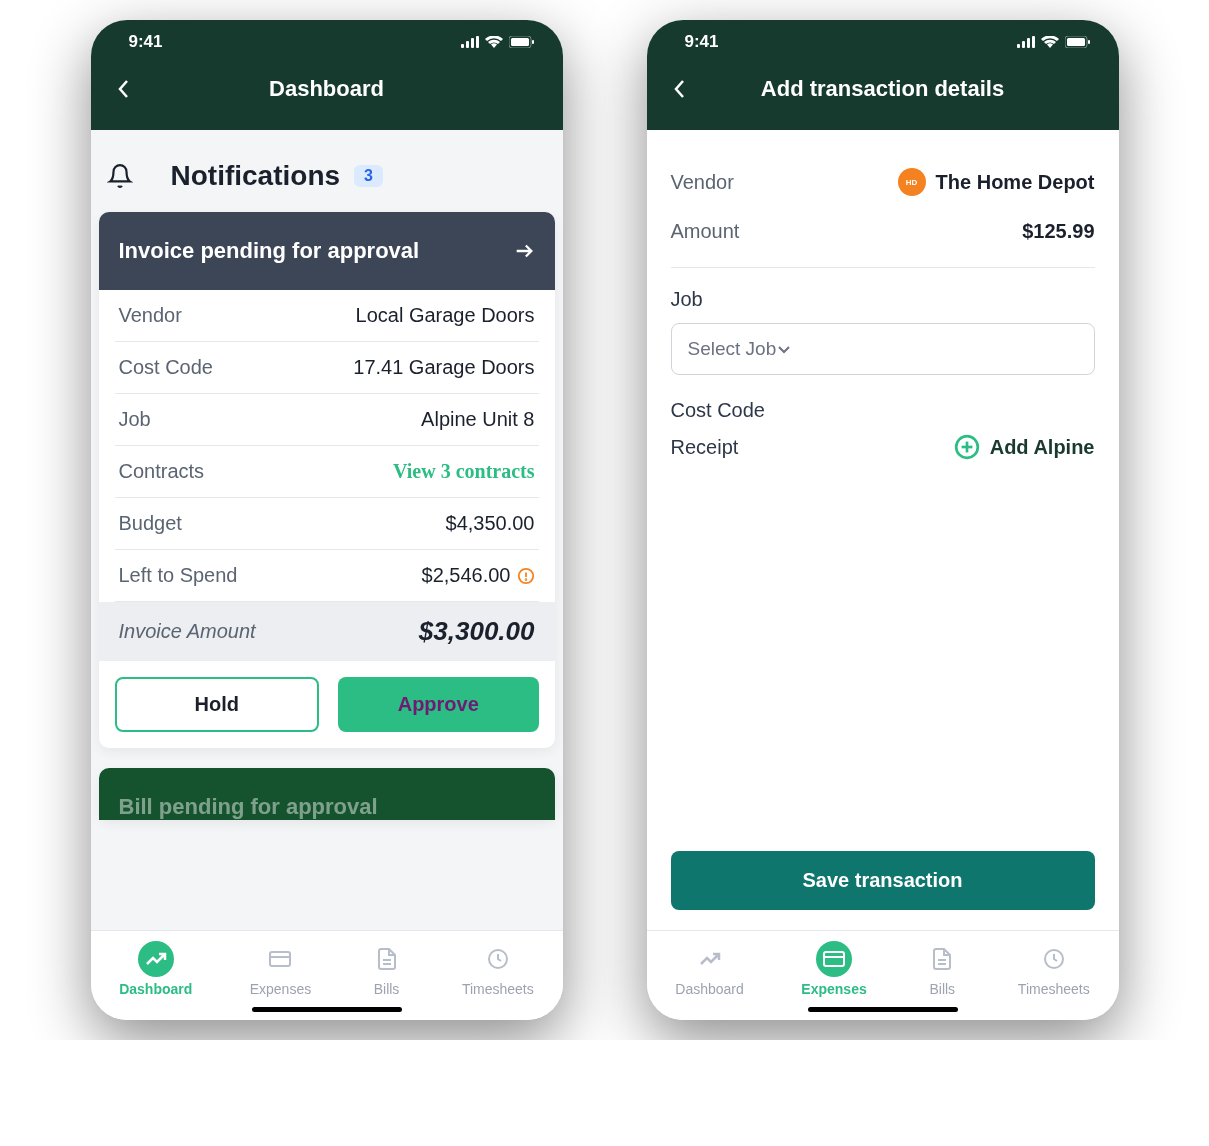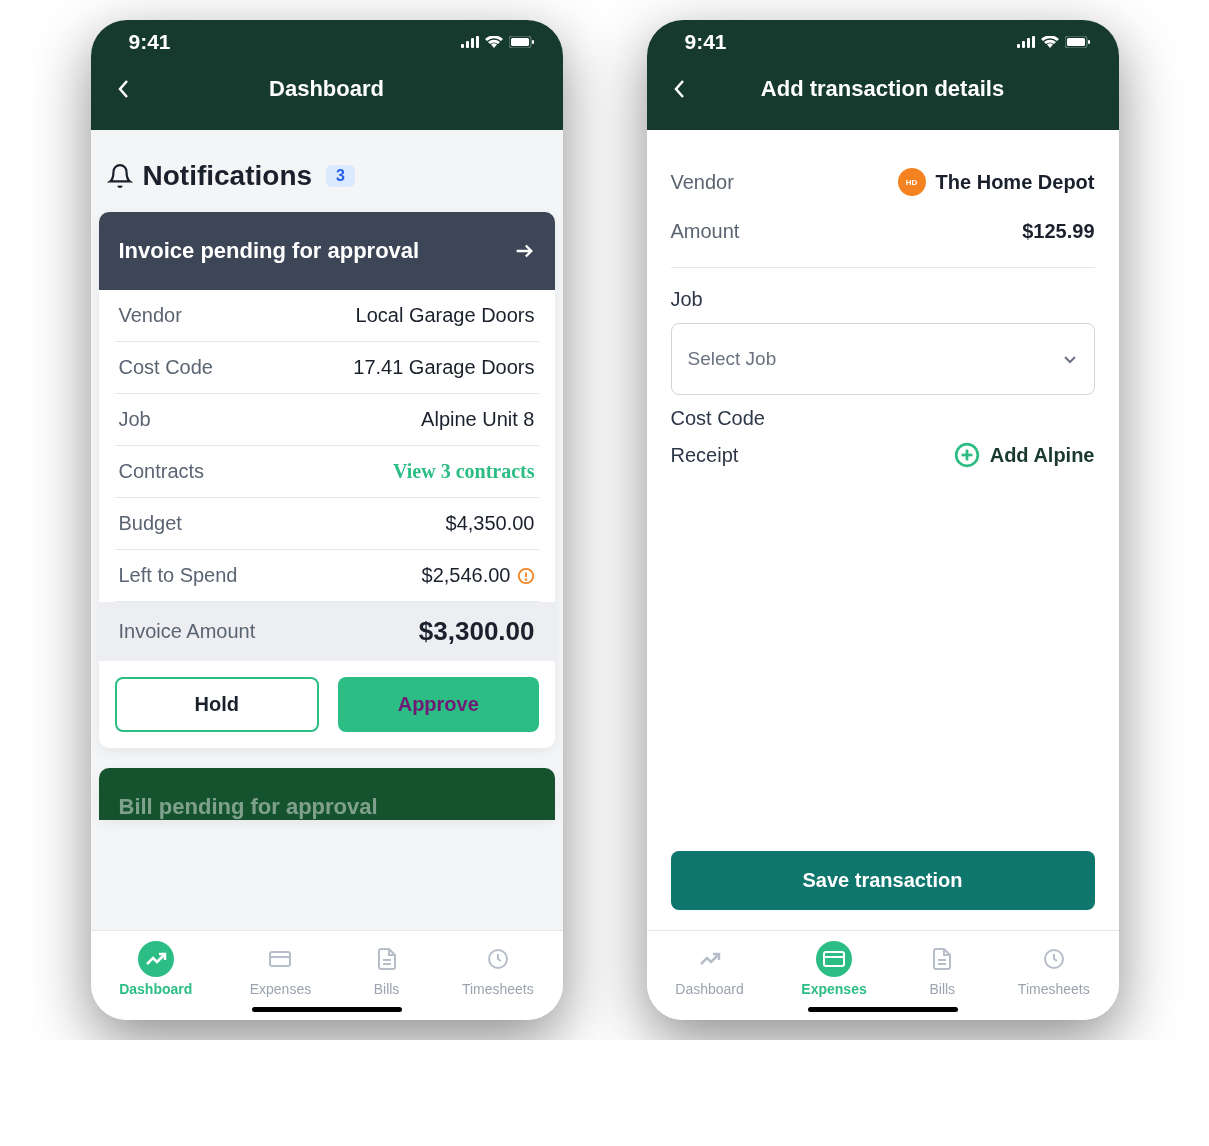--- a/index.html
+++ b/index.html
@@ -23,21 +23,21 @@
     }
     .status-bar {
       height: 44px;
       background: #163a2e;
       display: flex;
       justify-content: space-between;
       align-items: center;
       padding: 0 28px 0 38px;
       color: #fff;
       font-weight: 600;
-      font-size: 21px;
+      font-size: 17px;
     }
     .status-icons { display: flex; align-items: center; gap: 6px; }
     .signal-icon, .wifi-icon { width: 18px; height: 12px; }
     .battery-icon { width: 26px; height: 12px; }
     .header {
       background: #163a2e;
       color: #fff;
       padding: 12px 20px 28px;
       display: flex;
       align-items: center;
@@ -72,20 +72,21 @@
       display: flex;
       align-items: center;
       gap: 10px;
       padding: 4px 8px 20px;
     }
     .bell-icon { width: 26px; height: 26px; }
     .notif-title {
       font-size: 28px;
       font-weight: 800;
       color: #1a202c;
+      margin-left: 28px;
     }
     .badge {
       background: #dbeafe;
       color: #2563eb;
       font-size: 16px;
       font-weight: 700;
       border-radius: 6px;
       padding: 2px 10px;
       margin-left: 4px;
     }
@@ -130,20 +131,21 @@
     .row-label { color: #5a6472; }
     .row-value { color: #1a202c; font-weight: 500; }
     .row-value.link { color: #2bbd84; font-weight: 600; font-family: Liberation Serif, serif; }
     .row .val-flex { display: flex; align-items: center; gap: 6px; }
     .alert-icon { width: 18px; height: 18px; }
     .row.highlight {
       background: #eceef1;
       margin: 0 -16px;
       padding: 14px 20px;
       border-bottom: none;
+      font-style: italic;
     }
     .row.highlight .row-value { font-size: 26px; font-weight: 700; }
     .card-actions {
       display: flex;
       gap: 19px;
       padding: 16px;
     }
     .btn {
       flex: 1;
       padding: 14px;
@@ -226,27 +228,26 @@
       display: inline-flex;
       align-items: center; justify-content: center;
       font-size: 8px; color: #fff; font-weight: 700;
     }
     .divider { height: 1px; background: #e5e7eb; margin: 12px 0 20px; }
     .field-label { font-size: 20px; color: #2d3748; margin-bottom: 12px; }
     .select {
       width: 100%;
       border: 1px solid #d1d5db;
       border-radius: 8px;
-      padding: 24px 16px;
+      padding: 14px 16px;
       font-size: 19px;
       color: #6b7280;
       display: flex;
-      justify-content: space-between;
-      align-items: center;
-      margin-bottom: 12px;
+      align-items: center;
+      margin-bottom: 24px;
       cursor: pointer;
     }
     .chev { width: 16px; height: 16px; }
     .receipt-row {
       display: flex;
       justify-content: space-between;
       align-items: center;
       font-size: 20px;
       margin-bottom: 20px;
     }

